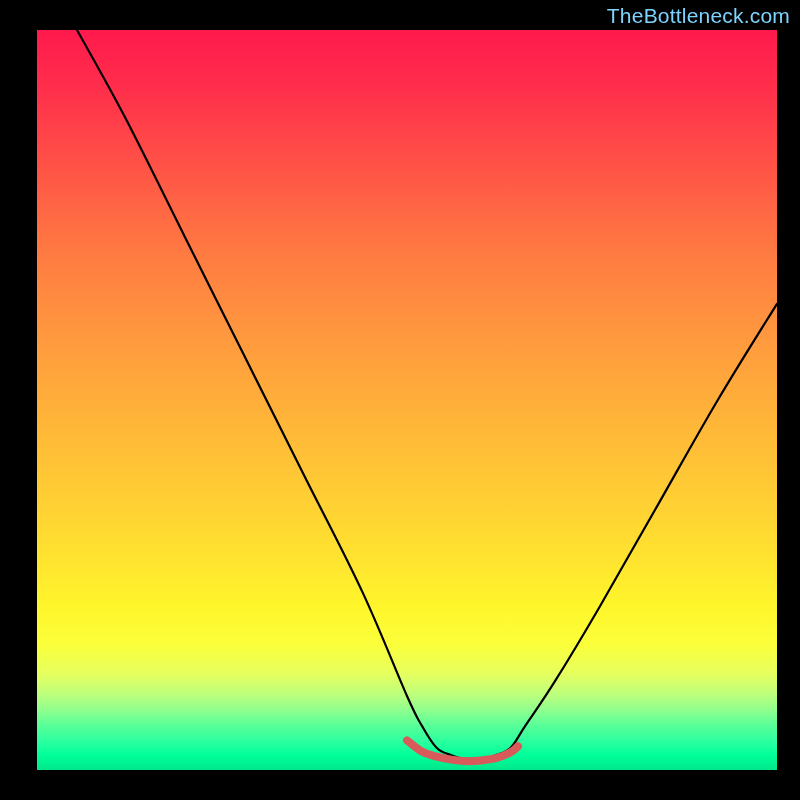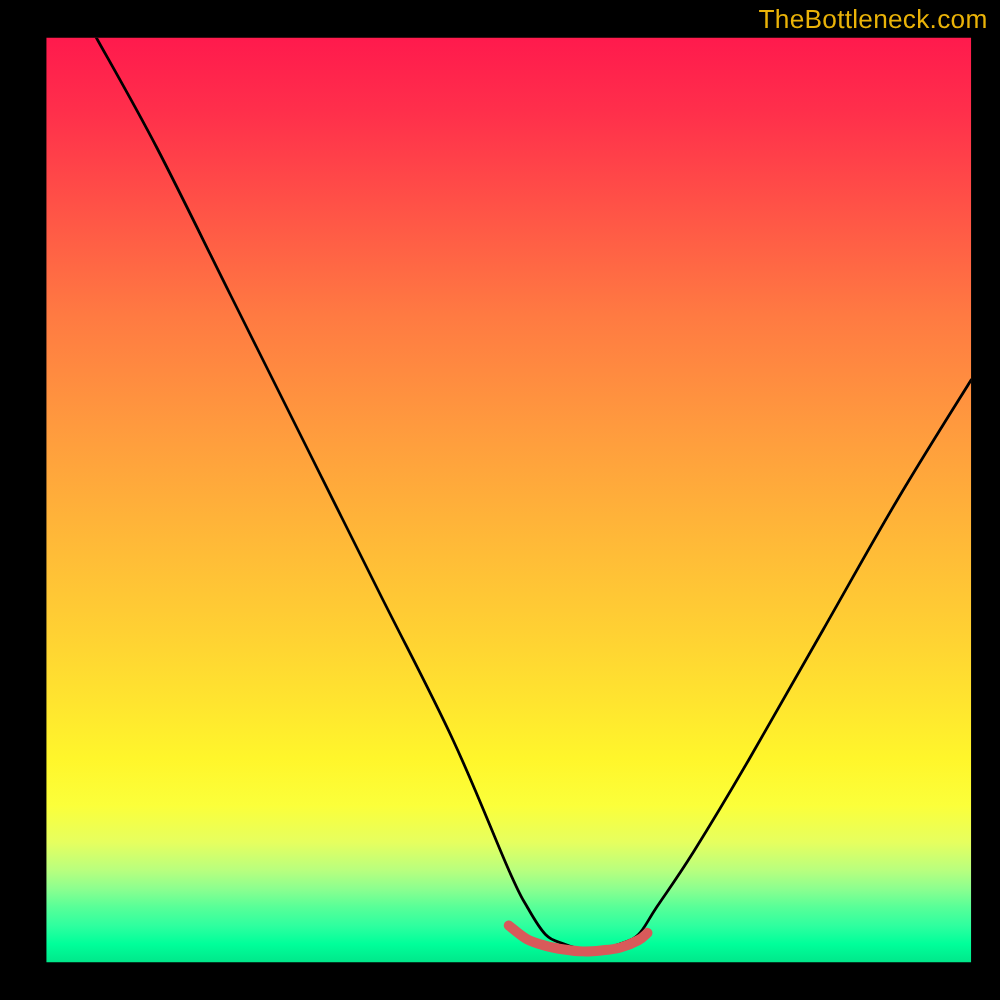--- a/index.html
+++ b/index.html
@@ -14,21 +14,21 @@
   .frame {
     position: relative;
     width: 800px;
     height: 800px;
     background: #000;
   }
   .watermark {
     position: absolute;
     top: 4px;
     right: 10px;
-    color: #eab308;
+    color: #7dd3fc;
     font-size: 21px;
     font-weight: 500;
     letter-spacing: 0.2px;
     z-index: 30;
   }
   .plot-area {
     position: absolute;
     left: 37px;
     top: 30px;
     width: 740px;

